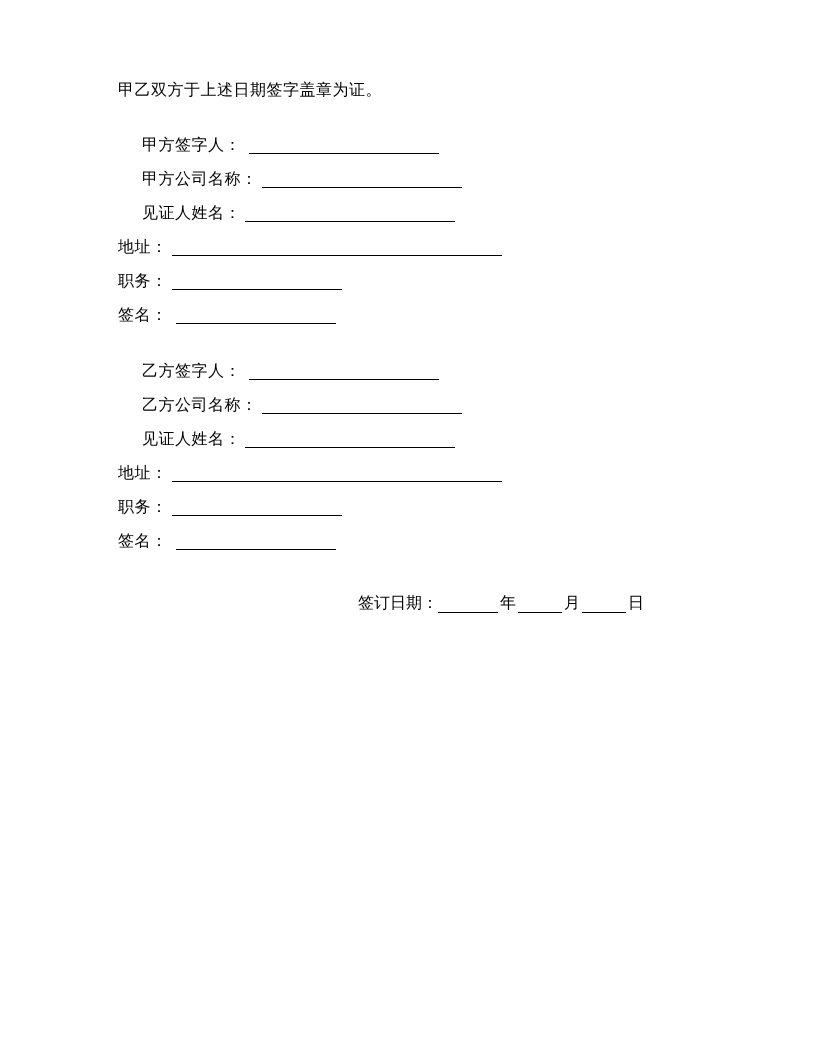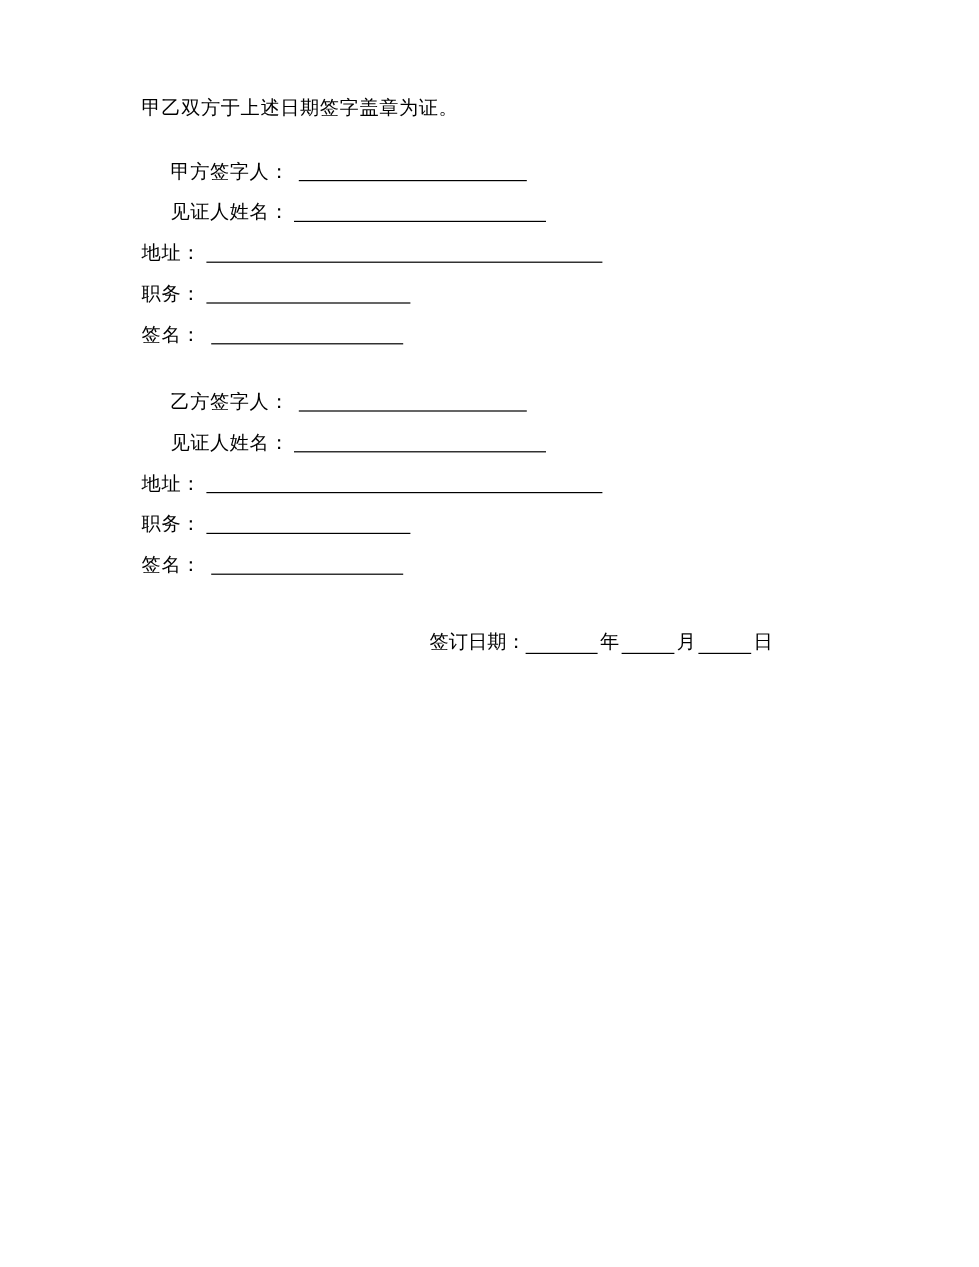--- a/index.html
+++ b/index.html
@@ -24,21 +24,21 @@
     .intro-line {
       margin-bottom: 32px;
       letter-spacing: 0.5px;
     }
     .party-block {
       padding-left: 24px;
       margin-bottom: 32px;
     }
     .field-row {
       display: flex;
-      align-items: flex-start;
+      align-items: center;
       margin-bottom: 10px;
       height: 24px;
     }
     .field-label {
       white-space: nowrap;
       letter-spacing: 0.5px;
     }
     .field-line {
       display: inline-block;
       border-bottom: 1px solid #000000;
@@ -85,20 +85,24 @@
 <div class="page-content">
 
   <div class="intro-line">甲乙双方于上述日期签字盖章为证。</div>
 
   <div class="party-block">
     <div class="field-row">
       <span class="field-label">甲方签字人：</span>
       <span class="field-line line-190 gap-small"></span>
     </div>
     <div class="field-row">
+      <span class="field-label">甲方公司名称：</span>
+      <span class="field-line line-200"></span>
+    </div>
+    <div class="field-row">
       <span class="field-label">见证人姓名：</span>
       <span class="field-line line-210"></span>
     </div>
     <div class="field-row indent-neg">
       <span class="field-label">地址：</span>
       <span class="field-line line-330"></span>
     </div>
     <div class="field-row indent-neg">
       <span class="field-label">职务：</span>
       <span class="field-line line-170"></span>
@@ -106,20 +110,24 @@
     <div class="field-row indent-neg">
       <span class="field-label">签名：</span>
       <span class="field-line line-160 gap-small"></span>
     </div>
   </div>
 
   <div class="party-block">
     <div class="field-row">
       <span class="field-label">乙方签字人：</span>
       <span class="field-line line-190 gap-small"></span>
+    </div>
+    <div class="field-row">
+      <span class="field-label">乙方公司名称：</span>
+      <span class="field-line line-200"></span>
     </div>
     <div class="field-row">
       <span class="field-label">见证人姓名：</span>
       <span class="field-line line-210"></span>
     </div>
     <div class="field-row indent-neg">
       <span class="field-label">地址：</span>
       <span class="field-line line-330"></span>
     </div>
     <div class="field-row indent-neg">

